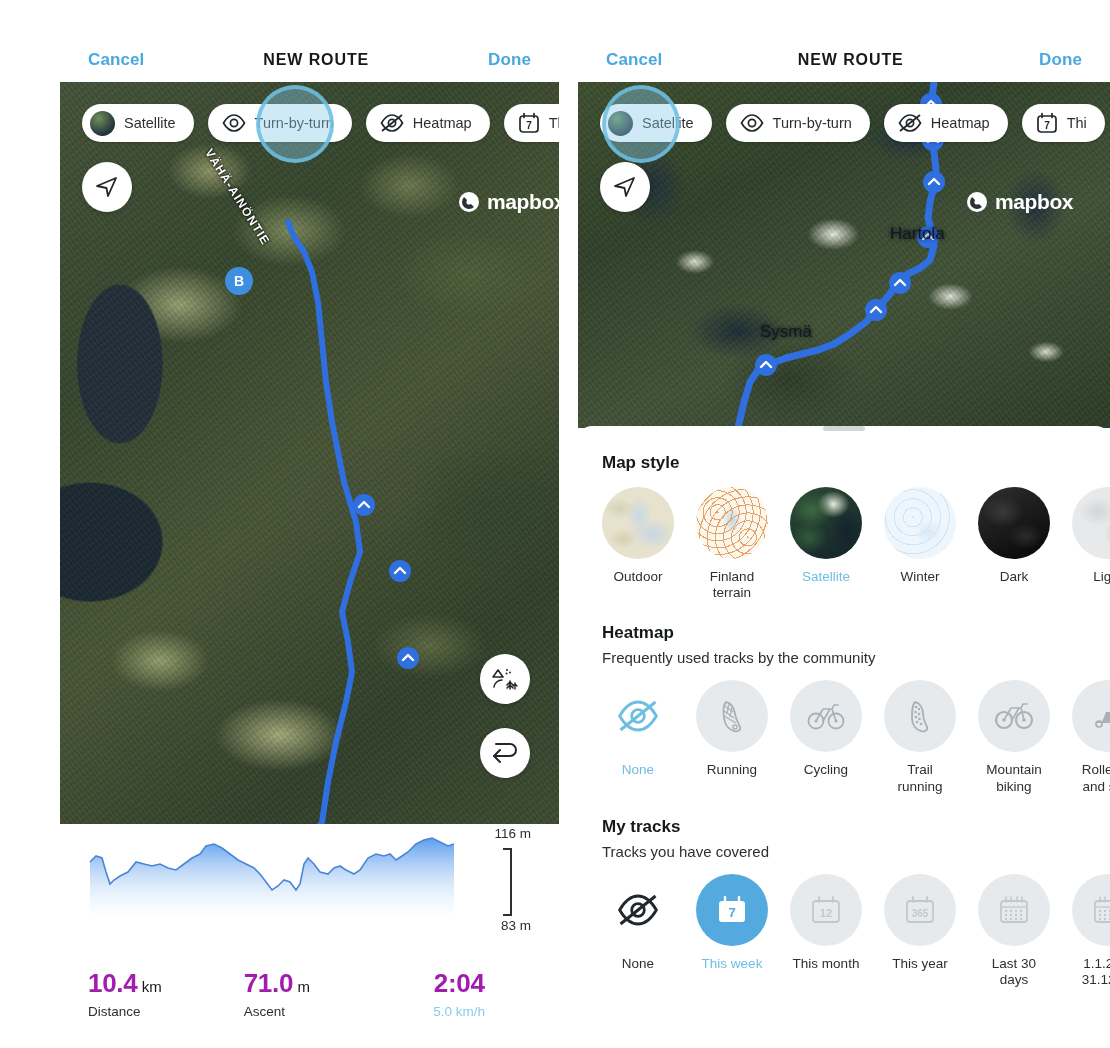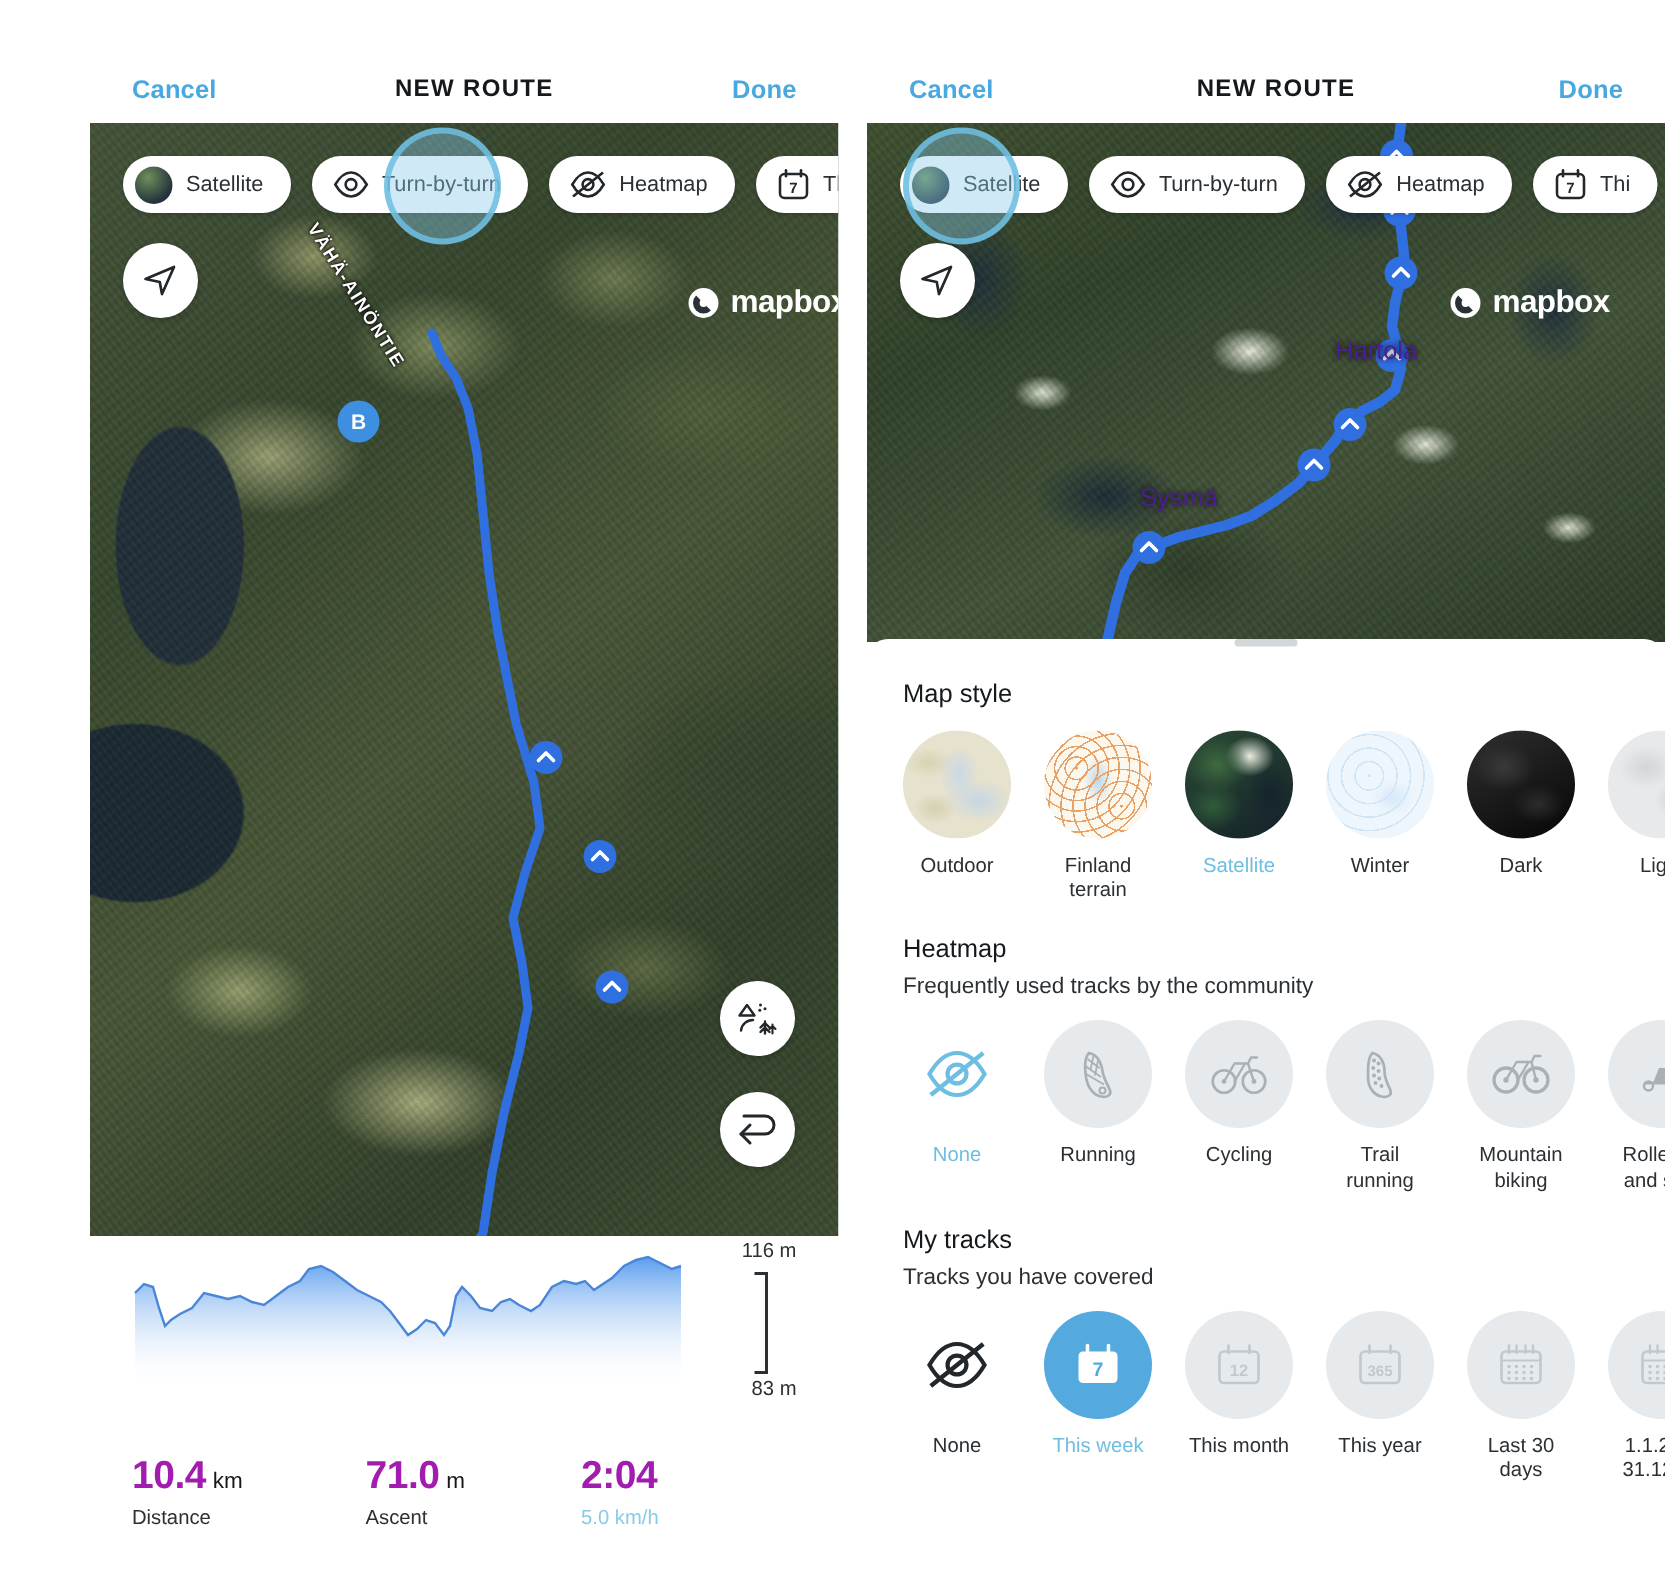--- a/index.html
+++ b/index.html
@@ -85,45 +85,45 @@
 
   
   .mapbtn { position:absolute; width:50px; height:50px; border-radius:50%; background:#fff;
     display:flex; align-items:center; justify-content:center; box-shadow:0 1px 4px rgba(0,0,0,.25); cursor:pointer; }
 
   .mapbox-logo { position:absolute; display:flex; align-items:center; gap:7px; }
   .mapbox-logo .mb-text { color:#fff; font-size:21px; font-weight:700; letter-spacing:-.4px; }
 
   .road-label { position:absolute; color:#fff; font-size:12px; font-weight:700; letter-spacing:1.2px;
     text-shadow:0 0 3px #000,0 0 2px #000; white-space:nowrap; }
-  .place-label { position:absolute; color:#4c1d95; font-size:17px; text-shadow:0 0 4px rgba(0,0,0,.85); white-space:nowrap; }
+  .place-label { position:absolute; color:#0f172a; font-size:17px; text-shadow:0 0 4px rgba(0,0,0,.85); white-space:nowrap; }
 
   .wpt { position:absolute; width:28px; height:28px; border-radius:50%; background:#3f8fe0;
     color:#fff; font-size:14px; font-weight:700; display:flex; align-items:center; justify-content:center; }
 
   
   .elev-wrap { position:relative; padding: 10px 28px 0 28px; height: 118px; }
   .elev-max, .elev-min { position:absolute; right:28px; font-size:13.5px; color:#2b3034; }
   .elev-max { top: 2px; } .elev-min { top: 94px; }
   .elev-bracket { position:absolute; right:47px; top:24px; width:9px; height:68px;
     border:2px solid #2b3034; border-left:none; }
 
   .stats { display:flex; padding: 26px 28px 0 28px; }
   .stat { flex:1; }
   .stat:nth-child(2) { text-align:left; padding-left:12px; }
-  .stat:nth-child(3) { text-align:left; }
+  .stat:nth-child(3) { text-align:center; }
   .stat-val { font-size:26px; font-weight:700; color:#a21caf; letter-spacing:-.3px; }
   .stat-unit { font-size:15px; font-weight:400; color:#15191c; }
   .stat-lbl { font-size:13.5px; color:#2b3034; margin-top:5px; }
   .stat-lbl.accent { color:#86cbe8; }
 
   
   .sheet { position:relative; background:#fff; border-radius:14px 14px 0 0; margin-top:-14px; padding-bottom: 20px; }
   .grabber { width:42px; height:5px; border-radius:3px; background:#d3d7da; margin: 12px auto 0 auto; }
-  .sec-title { font-size:17px; font-weight:400; color:#15191c; padding: 22px 24px 0 24px; }
+  .sec-title { font-size:17px; font-weight:700; color:#15191c; padding: 22px 24px 0 24px; }
   .sec-sub { font-size:15px; color:#2b3034; padding: 6px 24px 0 24px; }
 
   .row { display:flex; gap:22px; padding: 14px 0 0 24px; }
   .opt { width:72px; flex:0 0 auto; text-align:center; cursor:pointer; }
   .opt-circle { width:72px; height:72px; border-radius:50%; overflow:hidden; position:relative; }
   .opt-lbl { font-size:13.5px; color:#2b3034; margin-top:10px; line-height:1.2; }
   .opt-lbl.sel { color:#6ebee2; }
 
   .th-outdoor { background:#e6e2cd; background-image:
       radial-gradient(ellipse 30px 20px at 70% 65%, #c6d6e4 0%, transparent 72%),

